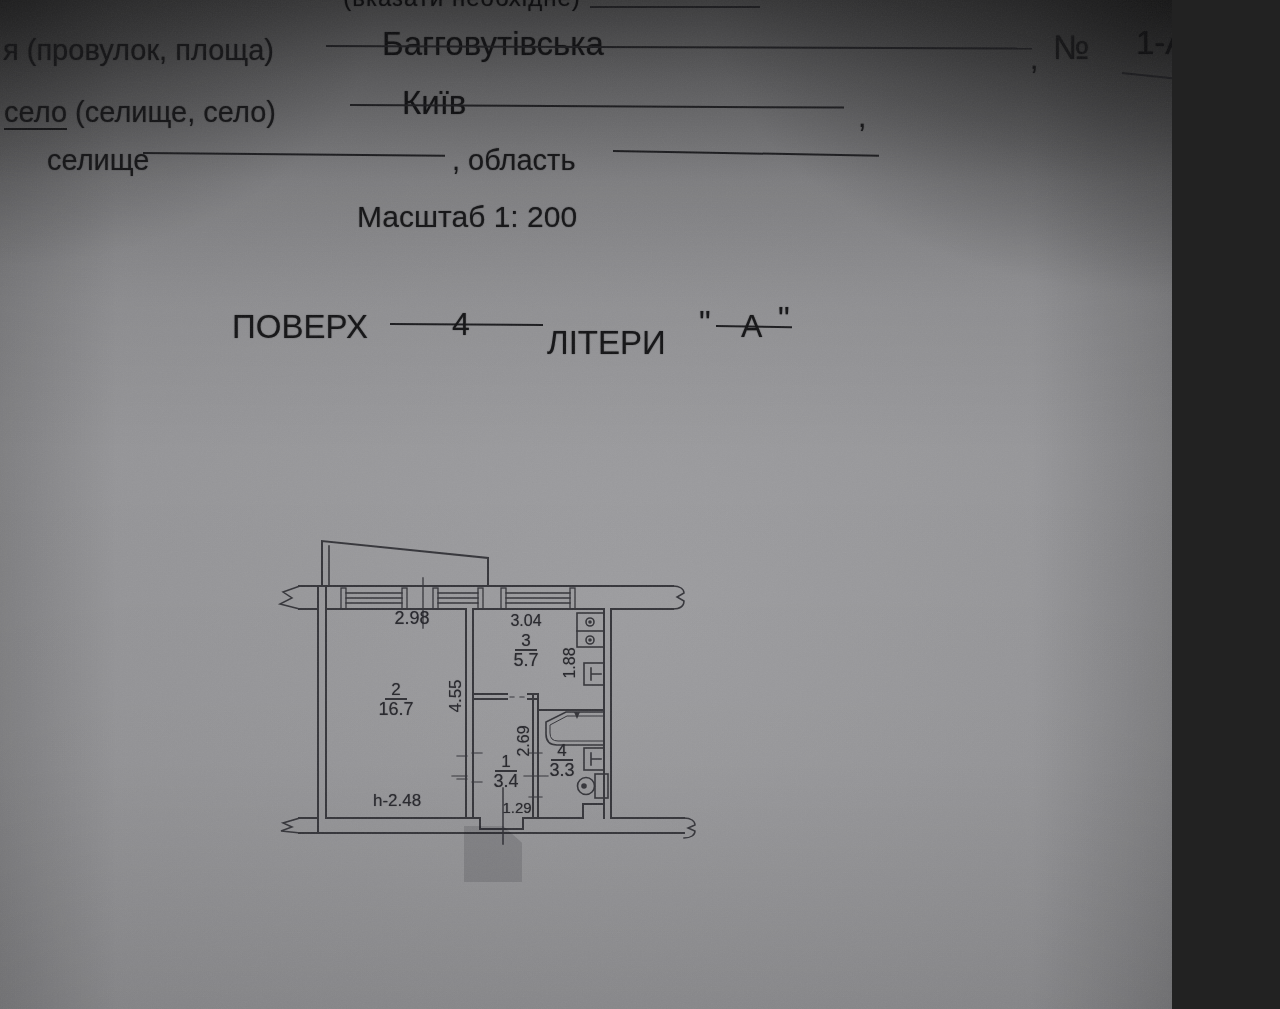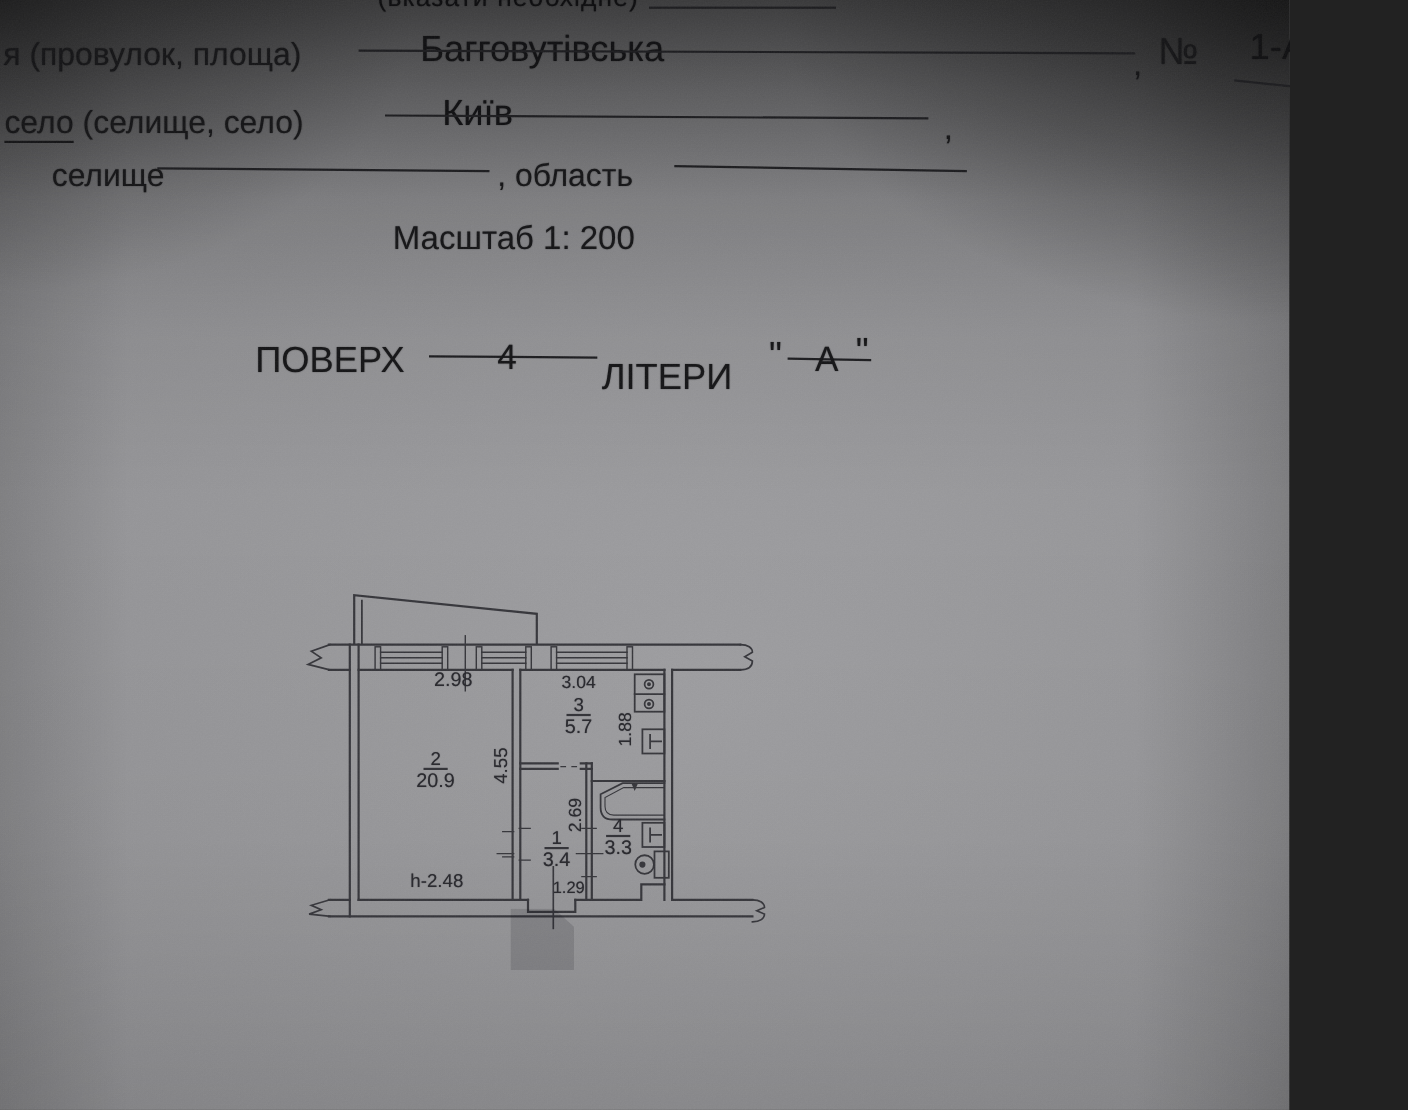--- a/index.html
+++ b/index.html
@@ -164,21 +164,21 @@
     <div class="planlbl" style="left:380px;top:608px;width:64px;font-size:18px;">2.98</div>
     <div class="planlbl" style="left:504px;top:612px;width:44px;font-size:16px;">3.04</div>
     <div class="planlbl rot" style="left:438px;top:686px;width:36px;">4.55</div>
     <div class="planlbl rot" style="left:552px;top:654px;width:36px;font-size:16px;">1.88</div>
     <div class="planlbl rot" style="left:506px;top:732px;width:36px;font-size:16px;">2.69</div>
     <div class="planlbl" style="left:497px;top:799px;width:40px;font-size:15px;">1.29</div>
     <div class="planlbl" style="left:341px;top:791px;margin-left:32px;">h-2.48</div>
 
     <div class="frac" style="left:374px;top:681px;width:44px;">
       <span class="num">2</span><br>
-      <span class="area">20.9</span>
+      <span class="area">16.7</span>
     </div>
     <div class="frac" style="left:506px;top:632px;width:40px;">
       <span class="num">3</span><br>
       <span class="area">5.7</span>
     </div>
     <div class="frac" style="left:487px;top:753px;width:38px;">
       <span class="num">1</span><br>
       <span class="area">3.4</span>
     </div>
     <div class="frac" style="left:543px;top:742px;width:38px;">

